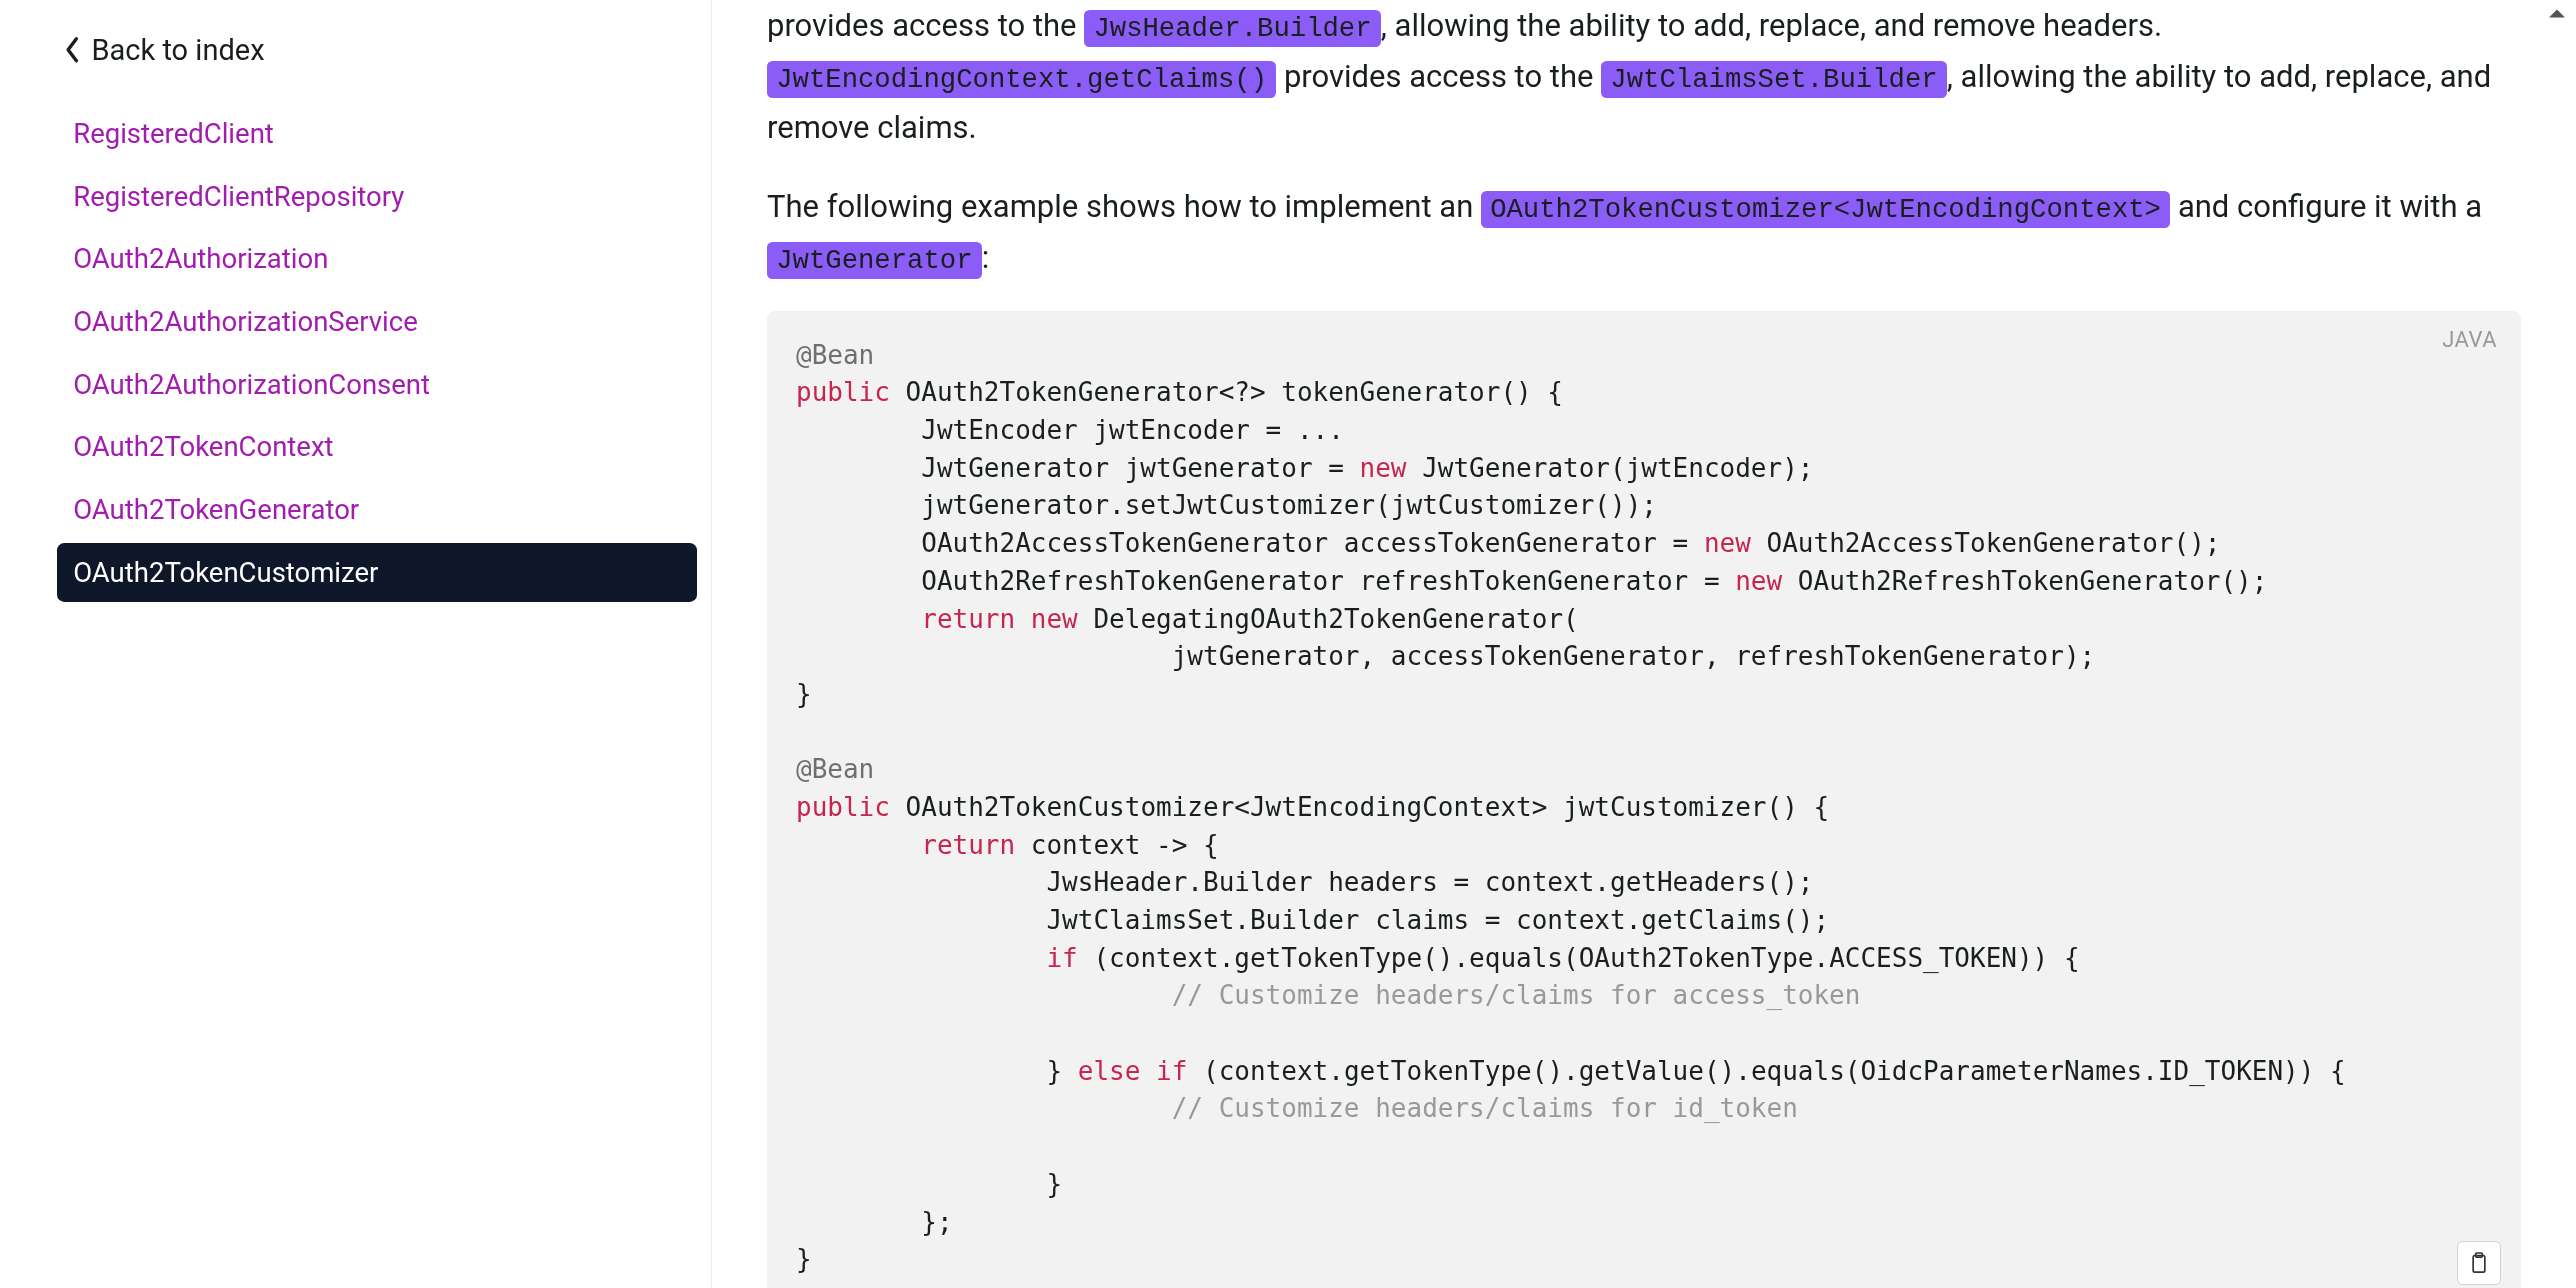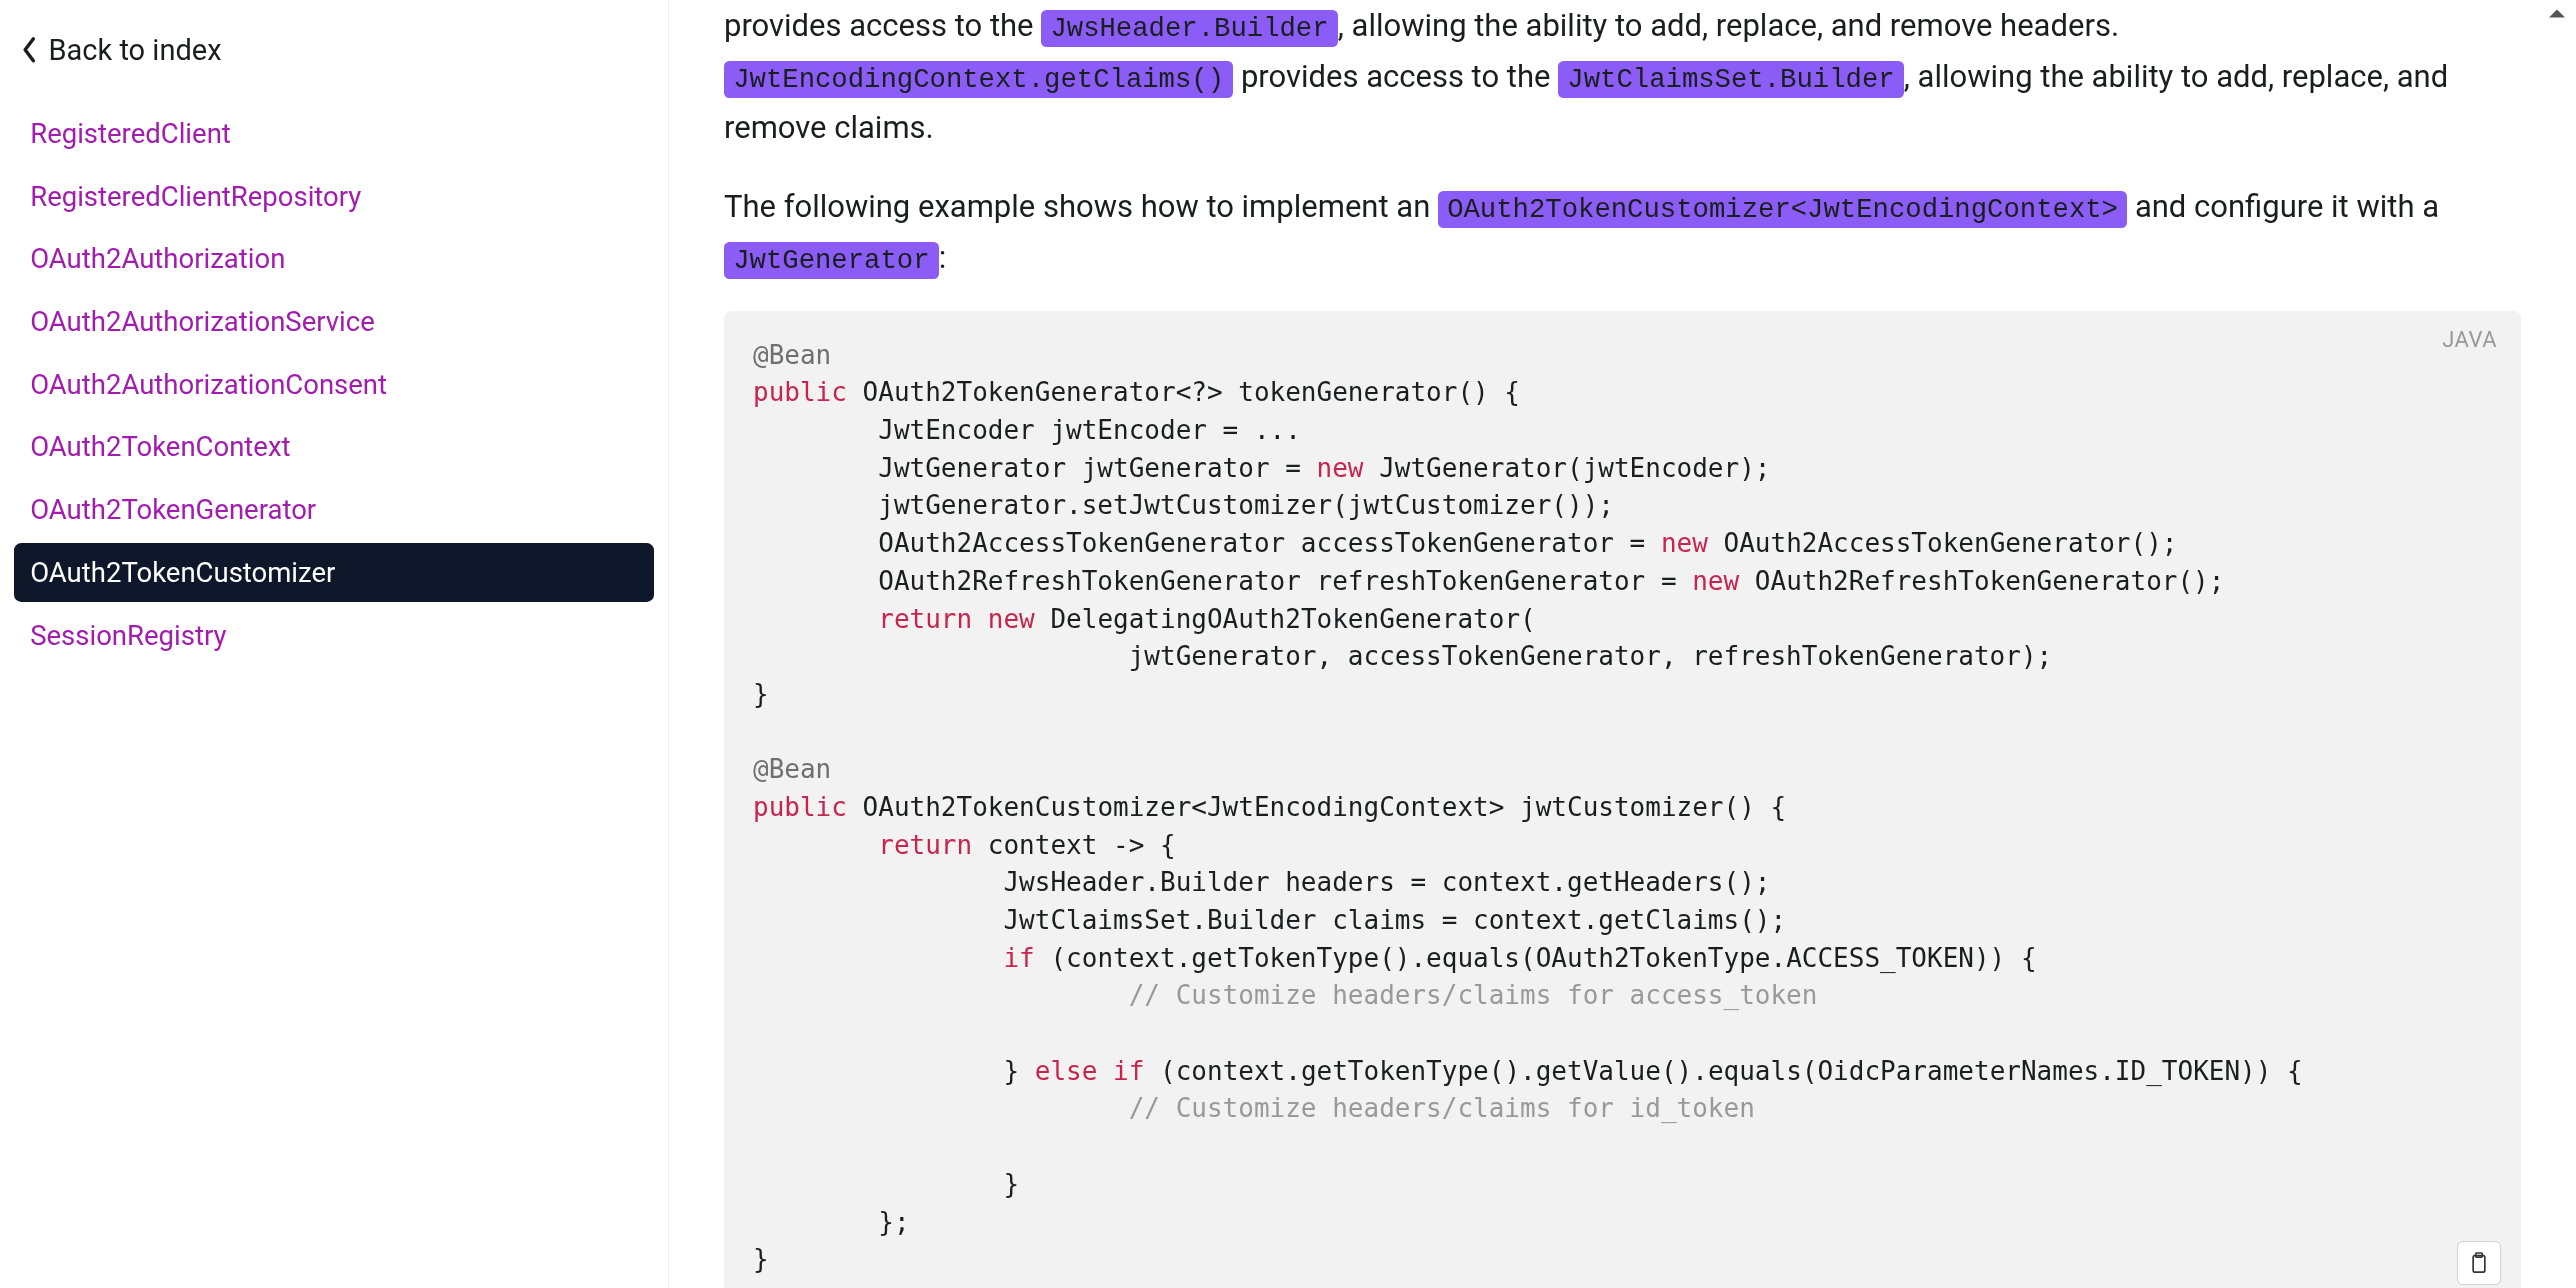--- a/index.html
+++ b/index.html
@@ -7,20 +7,21 @@
   body {
     font-family: -apple-system, BlinkMacSystemFont, "Segoe UI", Roboto, Helvetica, Arial, sans-serif;
     font-size: 26px;
     color: #191e1e;
     background: #fff;
     overflow: hidden;
   }
   .layout {
     display: flex;
     height: 100vh;
+    padding-left: 43px;
   }
   
   .sidebar {
     width: 669px;
     flex-shrink: 0;
     border-right: 0.9px solid #eee;
     padding: 27.5px 13.7px 27.5px 13.7px;
     overflow-y: auto;
   }
   .back-link {
@@ -137,21 +138,20 @@
     </div>
     <ul class="nav-list">
       <li class="nav-item"><span>RegisteredClient</span></li>
       <li class="nav-item"><span>RegisteredClientRepository</span></li>
       <li class="nav-item"><span>OAuth2Authorization</span></li>
       <li class="nav-item"><span>OAuth2AuthorizationService</span></li>
       <li class="nav-item"><span>OAuth2AuthorizationConsent</span></li>
       <li class="nav-item"><span>OAuth2TokenContext</span></li>
       <li class="nav-item"><span>OAuth2TokenGenerator</span></li>
       <li class="nav-item active"><span>OAuth2TokenCustomizer</span></li>
-      <li class="nav-item"><span>SessionRegistry</span></li>
     </ul>
   </aside>
 
   <main class="main">
     <div class="scroll-arrows top">
       <svg viewBox="0 0 20 12">
           <path d="M2 10 L10 2 L18 10 Z"></path>
         </svg>
     </div>
 

